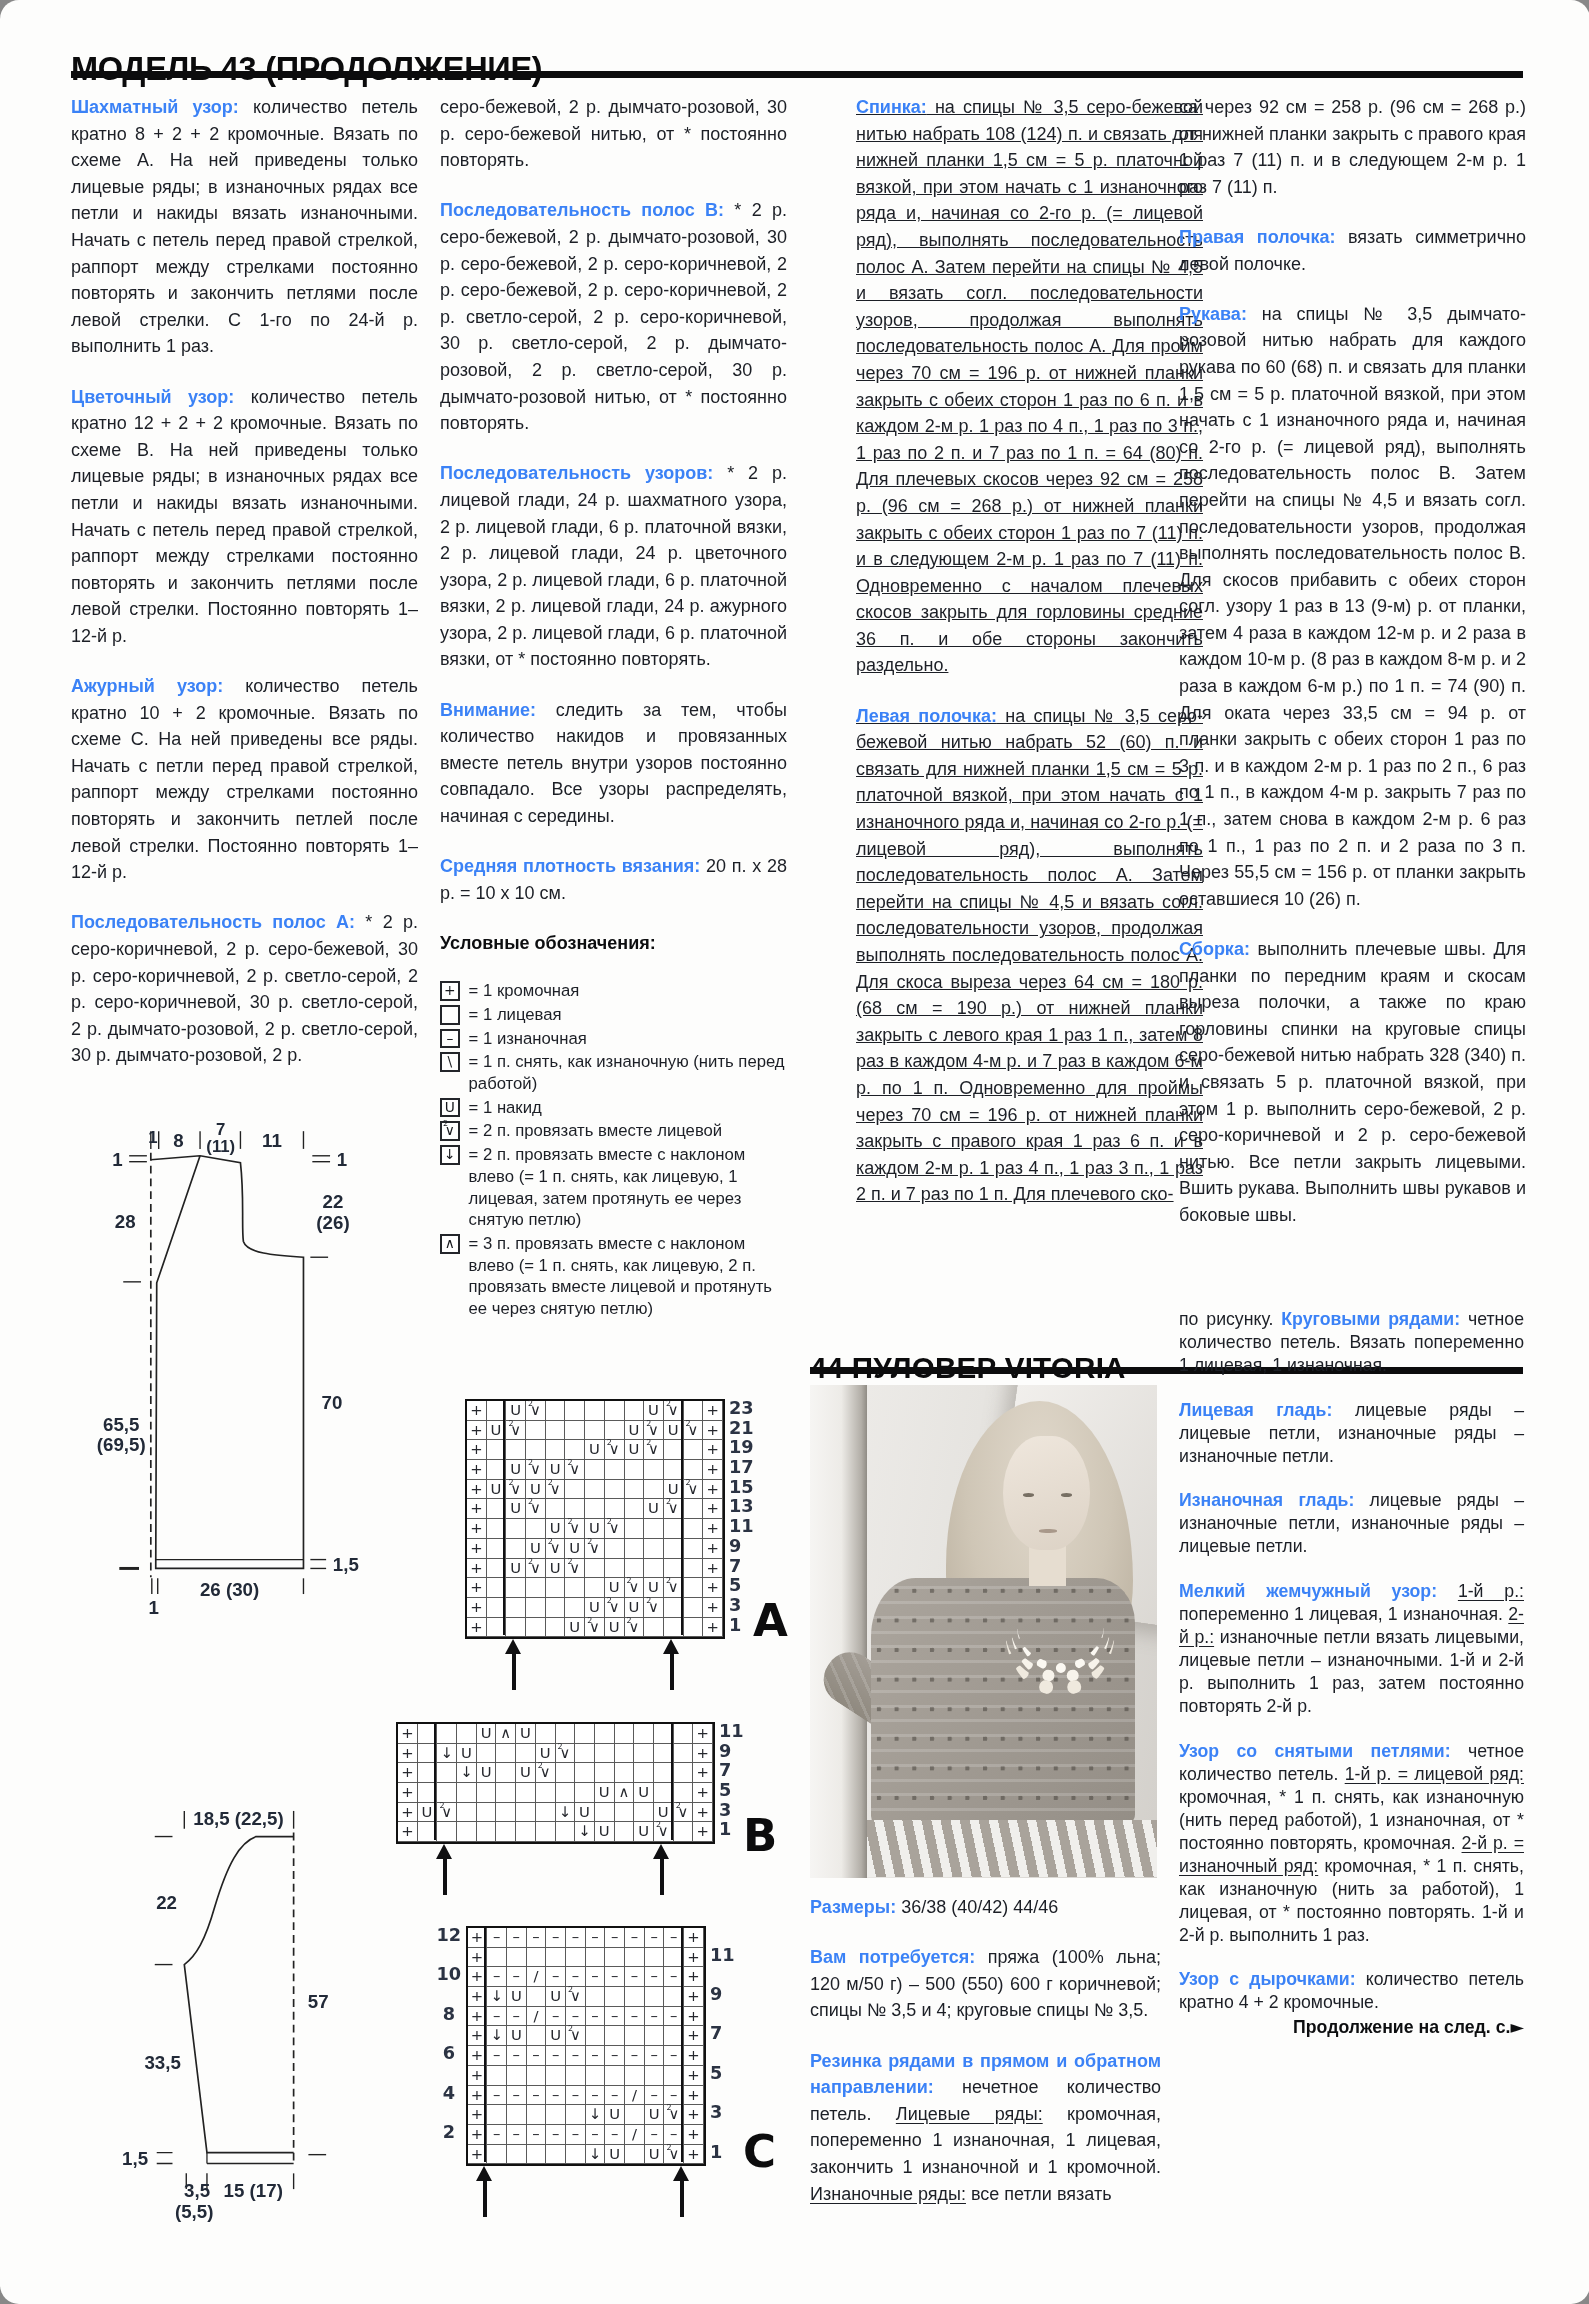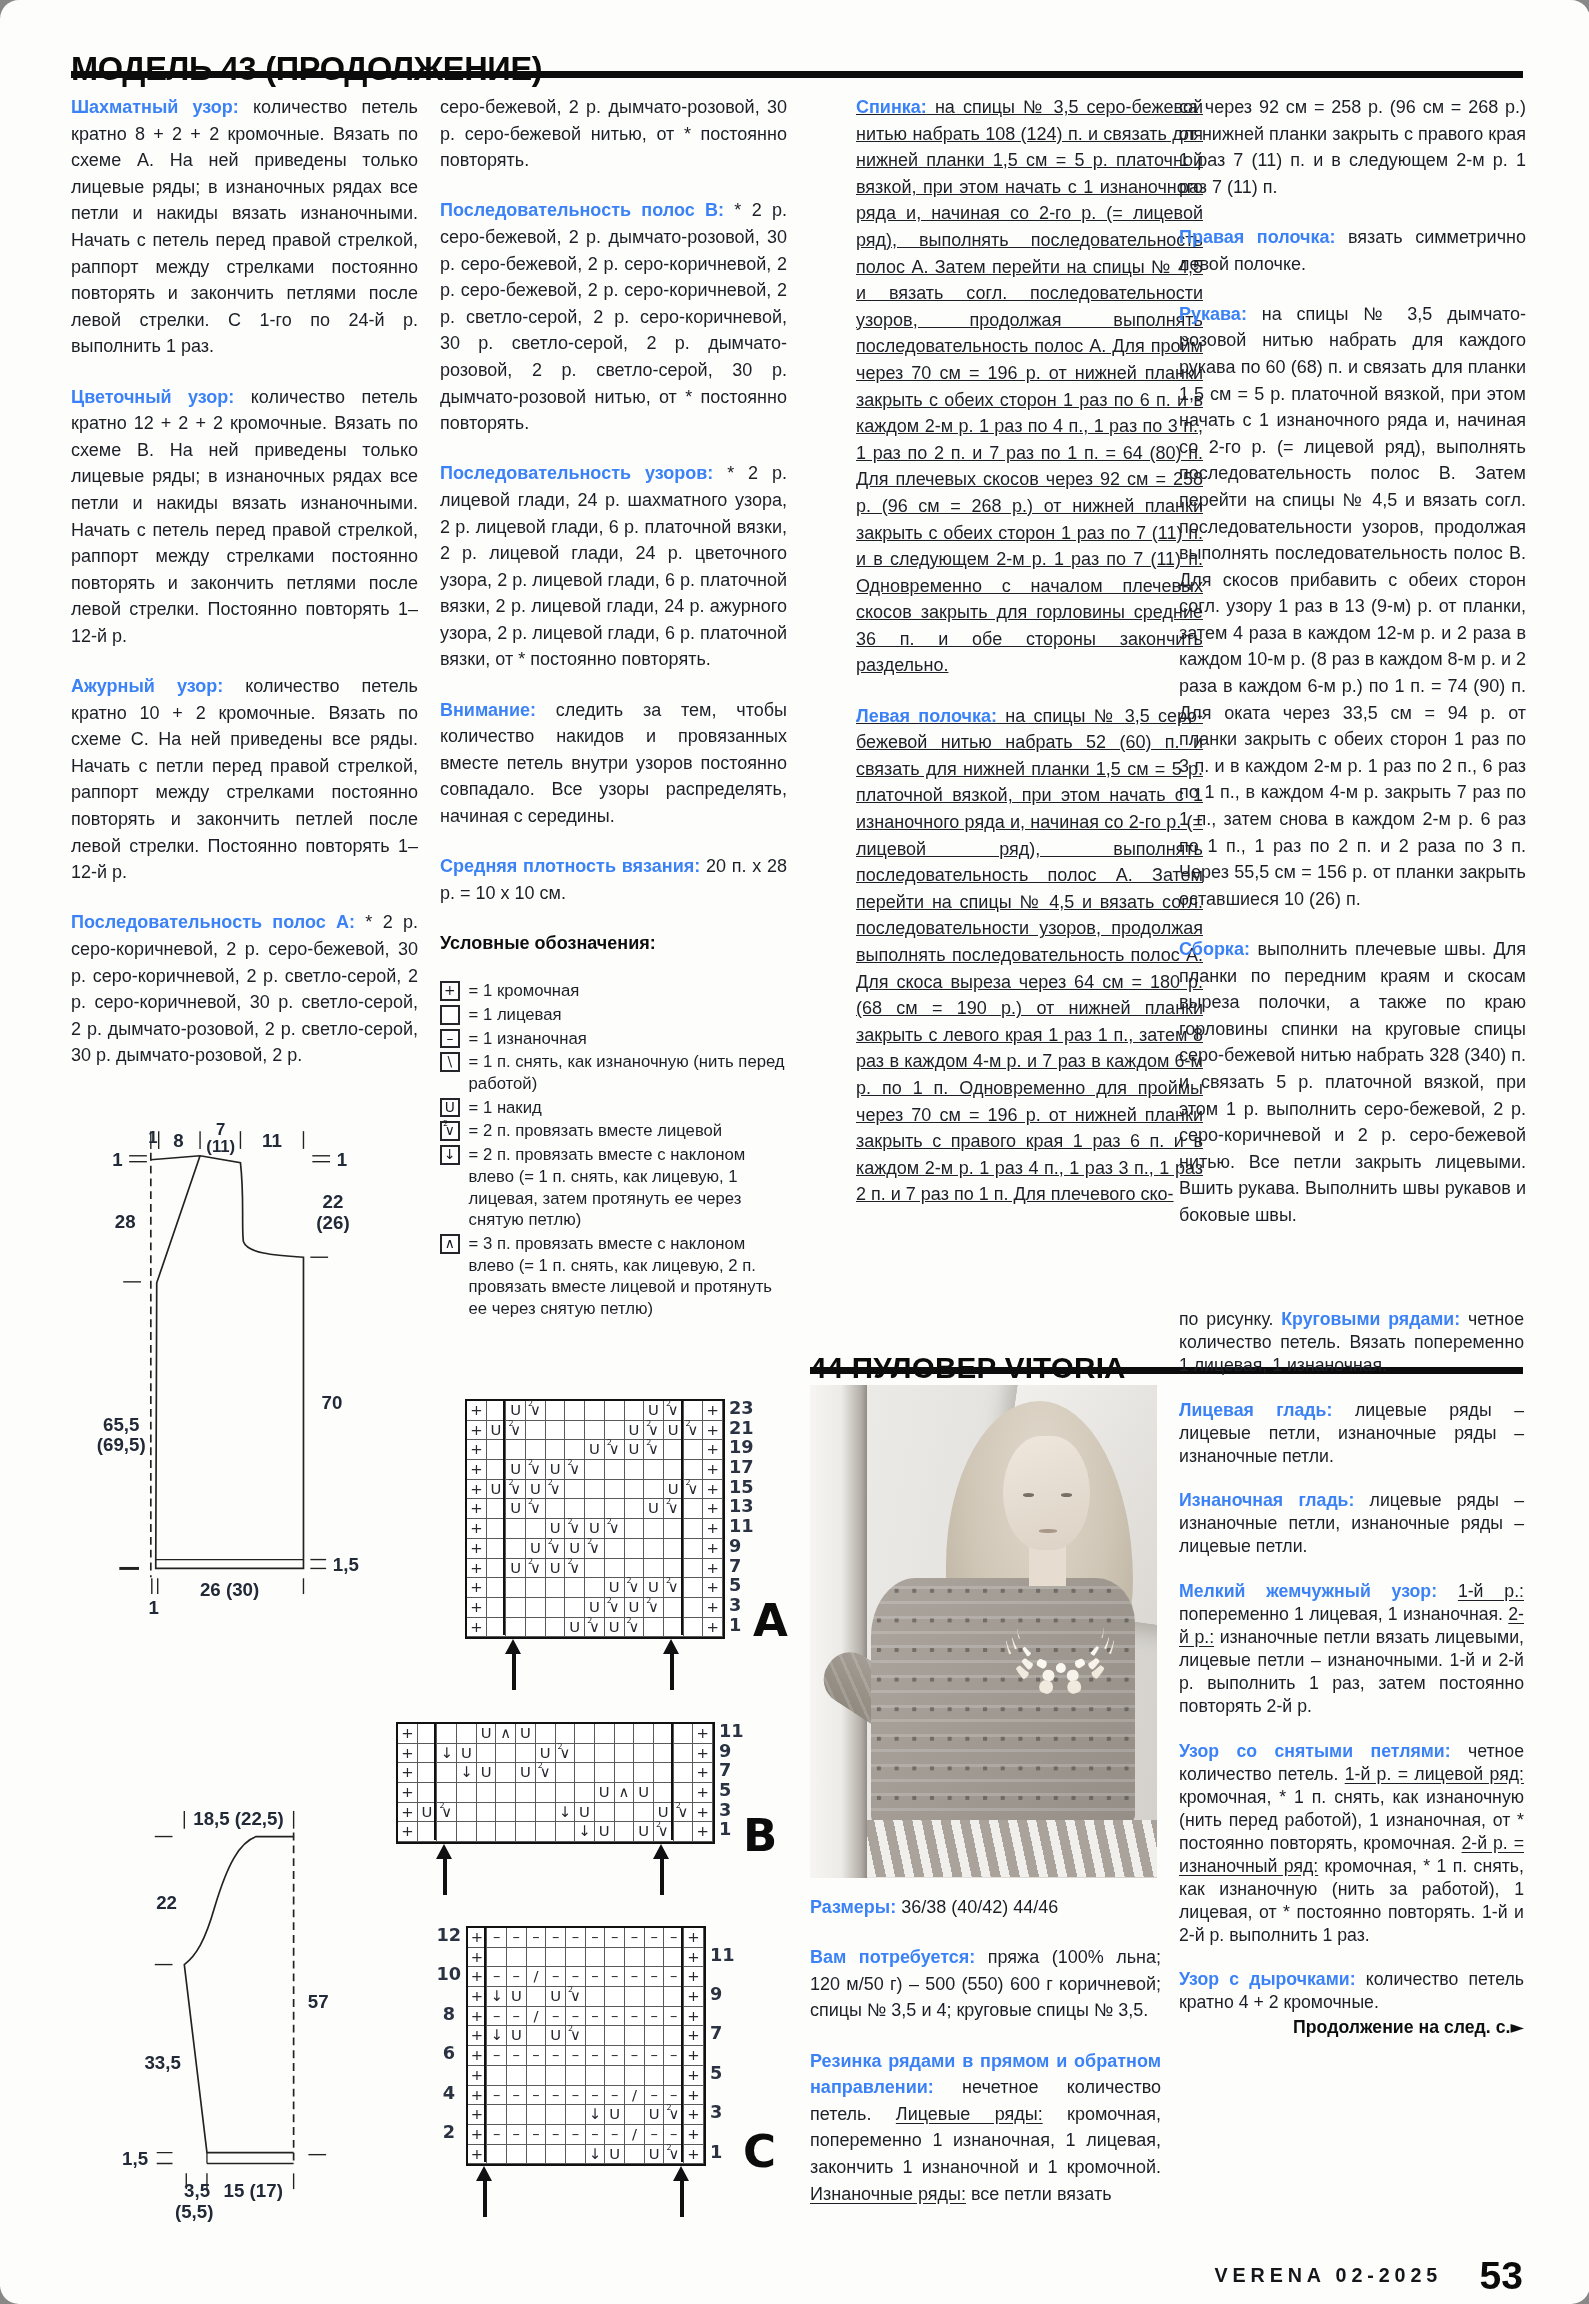--- a/index.html
+++ b/index.html
@@ -729,19 +729,15 @@
   <div class="s44r">
     <p><span>по рисунку. </span><span class="b">Круговыми рядами:</span><span> четное количество петель. Вязать попеременно 1 лицевая, 1 изнаночная.</span></p>
     <p><span class="b">Лицевая гладь:</span><span> лицевые ряды – лицевые петли, изнаночные ряды – изнаночные петли.</span></p>
     <p><span class="b">Изнаночная гладь:</span><span> лицевые ряды – изнаночные петли, изнаночные ряды – лицевые петли.</span></p>
     <p><span class="b">Мелкий жемчужный узор:</span><span> </span><span class="u">1-й р.:</span><span> попеременно 1 лицевая, 1 изнаночная. </span><span class="u">2-й р.:</span><span> изнаночные петли вязать лицевыми, лицевые петли – изнаночными. 1-й и 2-й р. выполнить 1 раз, затем постоянно повторять 2-й р.</span></p>
     <p><span class="b">Узор со снятыми петлями:</span><span> четное количество петель. </span><span class="u">1-й р. = лицевой ряд:</span><span> кромочная, * 1 п. снять, как изнаночную (нить перед работой), 1 изнаночная, от * постоянно повторять, кромочная. </span><span class="u">2-й р. = изнаночный ряд:</span><span> кромочная, * 1 п. снять, как изнаночную (нить за работой), 1 лицевая, от * постоянно повторять. 1-й и 2-й р. выполнить 1 раз.</span></p>
     <p style="margin-bottom:2px;"><span class="b">Узор с дырочками:</span><span> количество петель кратно 4 + 2 кромочные.</span></p>
     <p class="cont"><span>Продолжение на след. с.</span><span class="arr">►</span></p>
   </div>
 
-  <div class="footer">
-    <span class="mag">VERENA 02-2025</span>
-    <span class="pnum">53</span>
-  </div>
 
 </div>
 
 
 </body></html>

